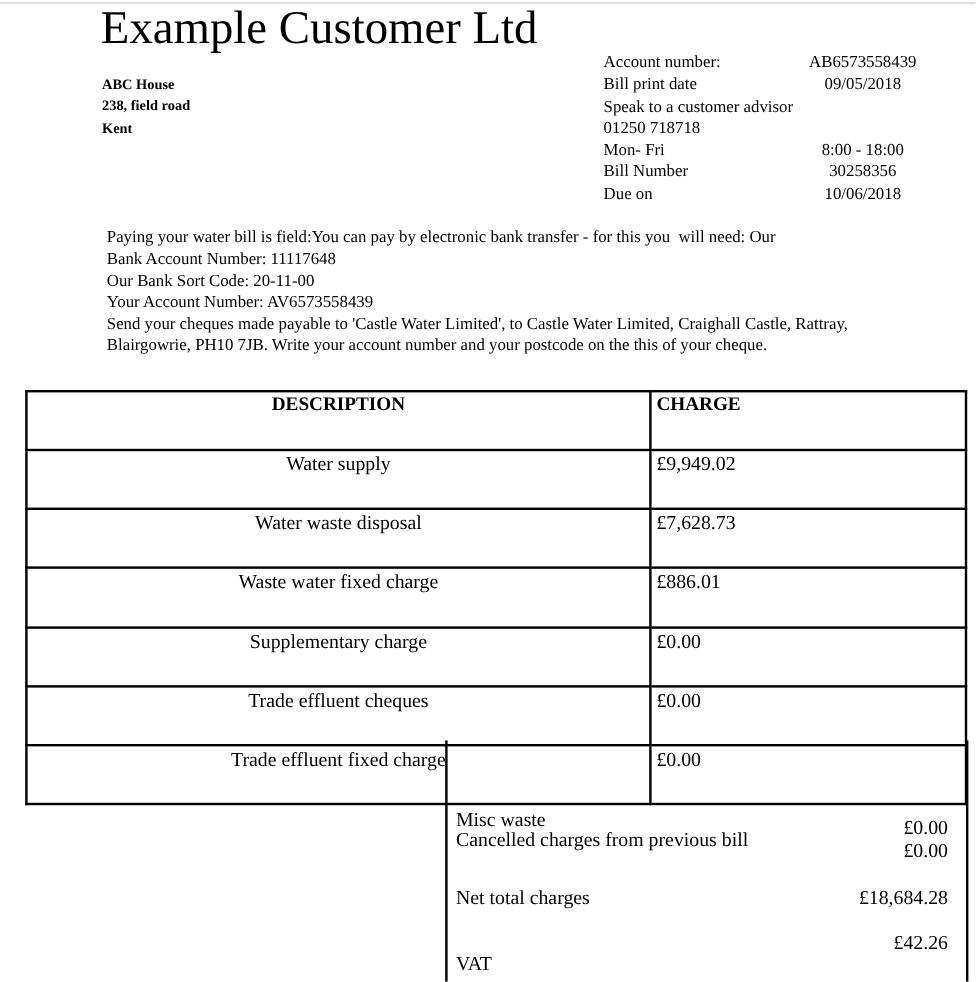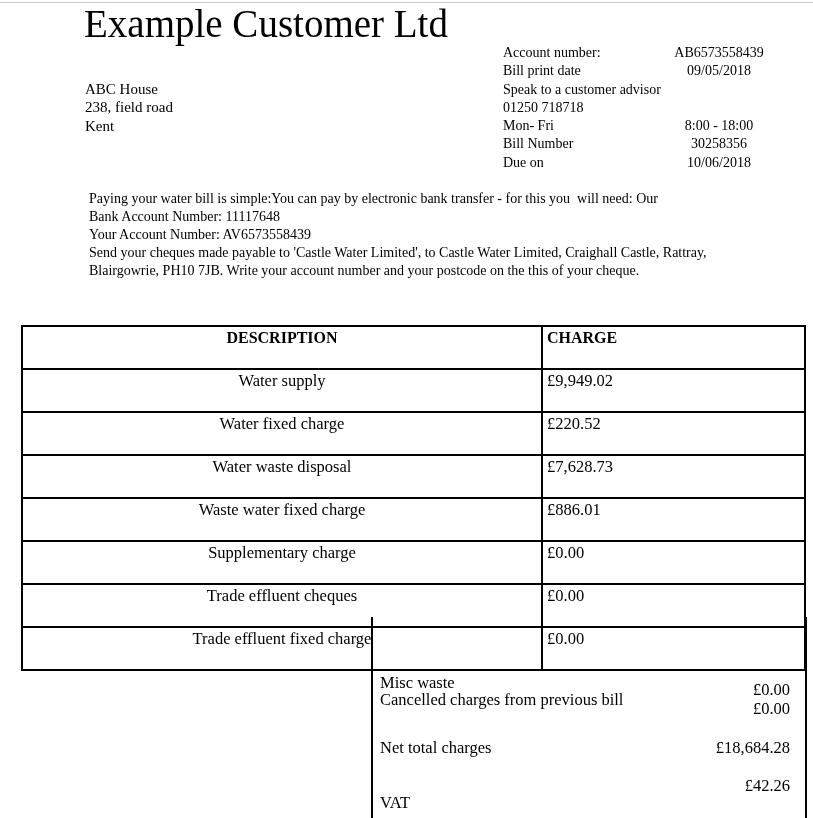--- a/index.html
+++ b/index.html
@@ -5,21 +5,21 @@
   * { margin:0; padding:0; box-sizing:border-box; }
   html,body { background:#ffffff; }
   body {
     width:813px; height:818px; position:relative; overflow:hidden;
     font-family:"Liberation Serif","DejaVu Serif",serif; color:#000;
   }
   .hairline { position:absolute; left:0; top:2px; width:813px; height:1px; background:#c9c9c9; }
 
   .title { position:absolute; left:84px; top:4px; font-size:39px; line-height:1; white-space:nowrap; }
 
-  .address { position:absolute; left:85px; top:80px; font-size:15px; line-height:18.3px; }
+  .address { position:absolute; left:85px; top:61px; font-size:12px; line-height:18.3px;font-weight:bold; }
 
   .info { position:absolute; left:503px; top:44px; font-size:14px; line-height:18.3px; width:270px; }
   .info-row { display:flex; }
   .info-row .il { width:162px; white-space:nowrap; flex:0 0 162px; }
   .info-row .iv { width:108px; flex:0 0 108px; text-align:center; white-space:nowrap; }
 
   .paynote { position:absolute; left:89px; top:190px; font-size:14px; line-height:18.1px; }
   .paynote div { white-space:pre; }
 
   table.charges {
@@ -84,44 +84,41 @@
     <span class="il">Bill Number</span>
     <span class="iv">30258356</span>
   </div>
   <div class="info-row">
     <span class="il">Due on</span>
     <span class="iv">10/06/2018</span>
   </div>
 </div>
 
 <div class="paynote">
-  <div>Paying your water bill is simple:You can pay by electronic bank transfer - for this you  will need: Our</div>
+  <div>Paying your water bill is field:You can pay by electronic bank transfer - for this you  will need: Our</div>
   <div>Bank Account Number: 11117648</div>
+  <div>Our Bank Sort Code: 20-11-00</div>
   <div>Your Account Number: AV6573558439</div>
   <div>Send your cheques made payable to 'Castle Water Limited', to Castle Water Limited, Craighall Castle, Rattray,</div>
   <div>Blairgowrie, PH10 7JB. Write your account number and your postcode on the this of your cheque.</div>
 </div>
 
 <table class="charges">
   <colgroup>
       <col style="width:520px">
       <col>
     </colgroup>
   <tbody>
       <tr>
     <th class="desc">DESCRIPTION</th>
     <th class="chg">CHARGE</th>
   </tr>
   <tr>
     <td class="desc">Water supply</td>
     <td class="chg">£9,949.02</td>
-  </tr>
-  <tr>
-    <td class="desc">Water fixed charge</td>
-    <td class="chg">£220.52</td>
   </tr>
   <tr>
     <td class="desc">Water waste disposal</td>
     <td class="chg">£7,628.73</td>
   </tr>
   <tr>
     <td class="desc">Waste water fixed charge</td>
     <td class="chg">£886.01</td>
   </tr>
   <tr>

